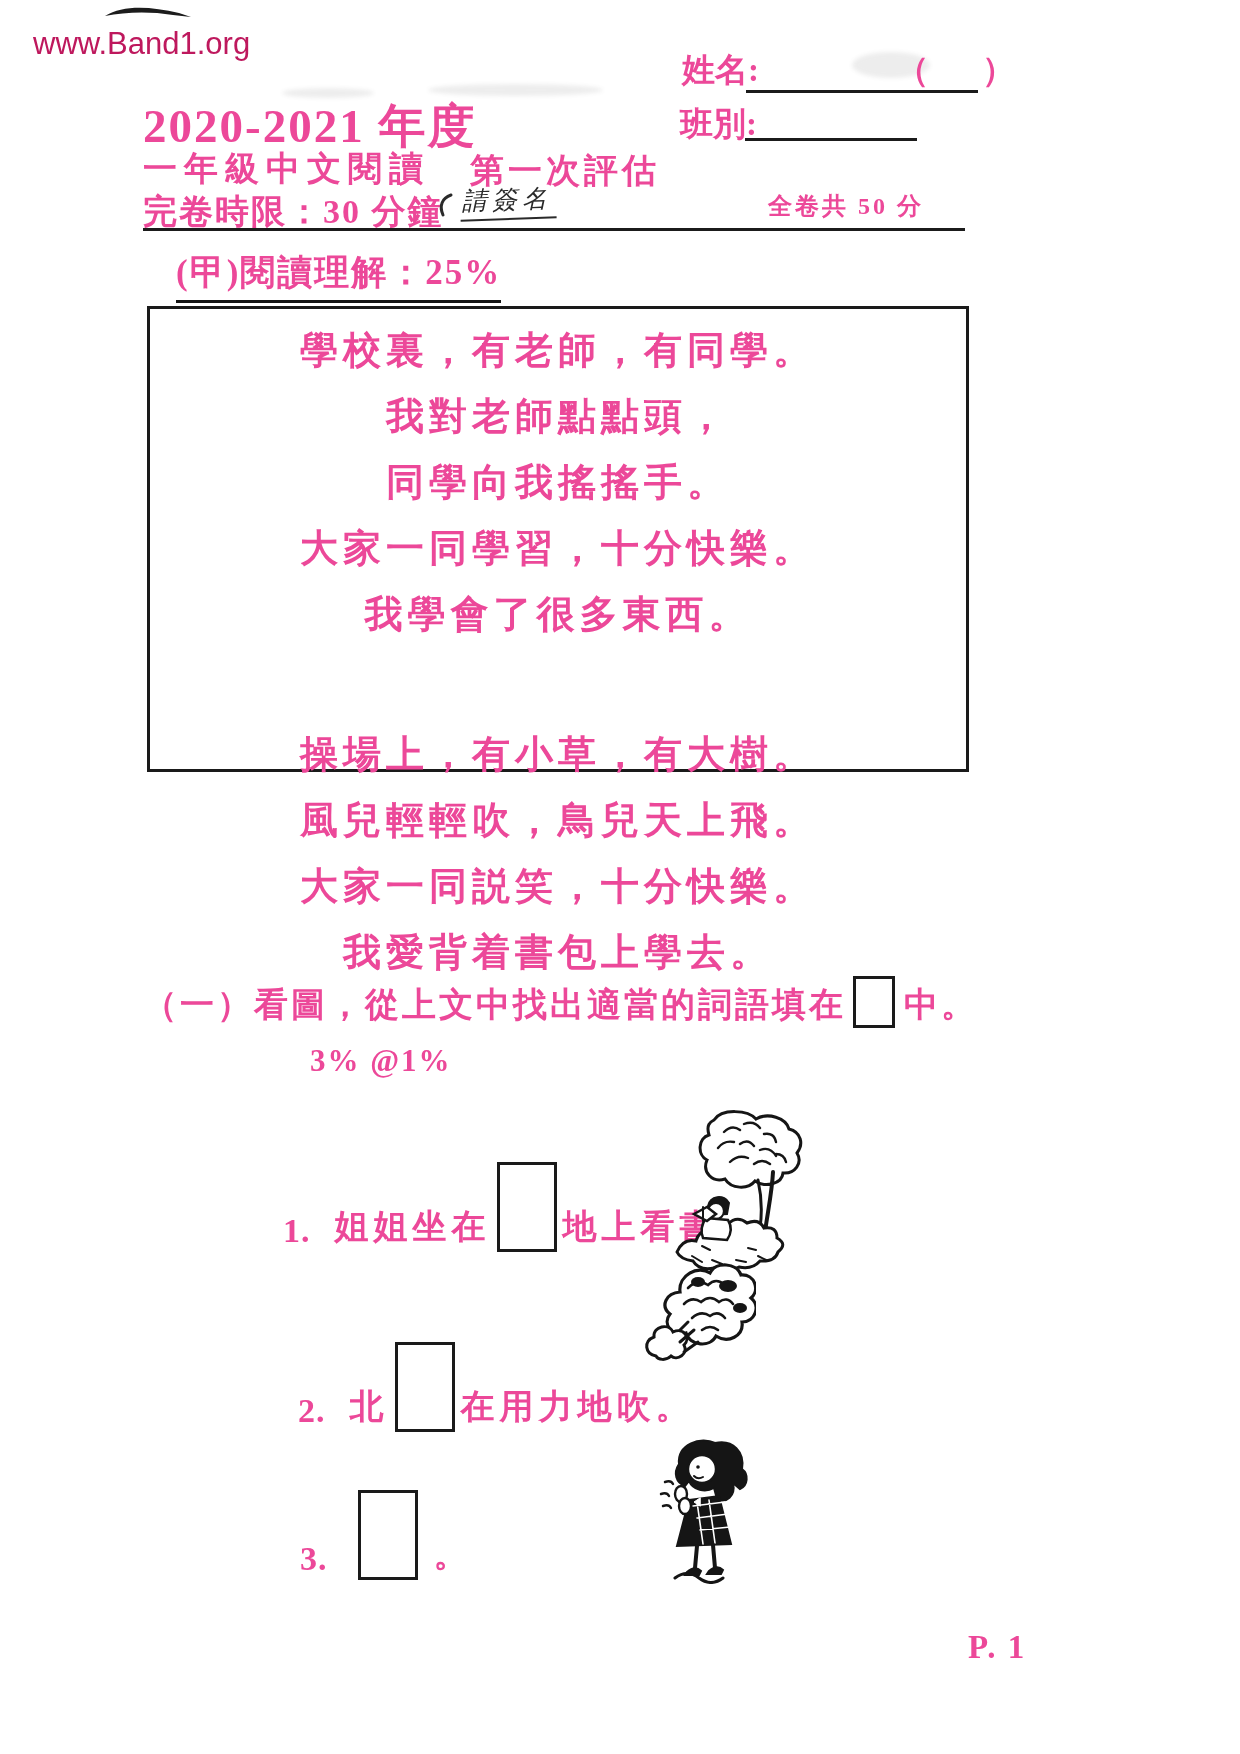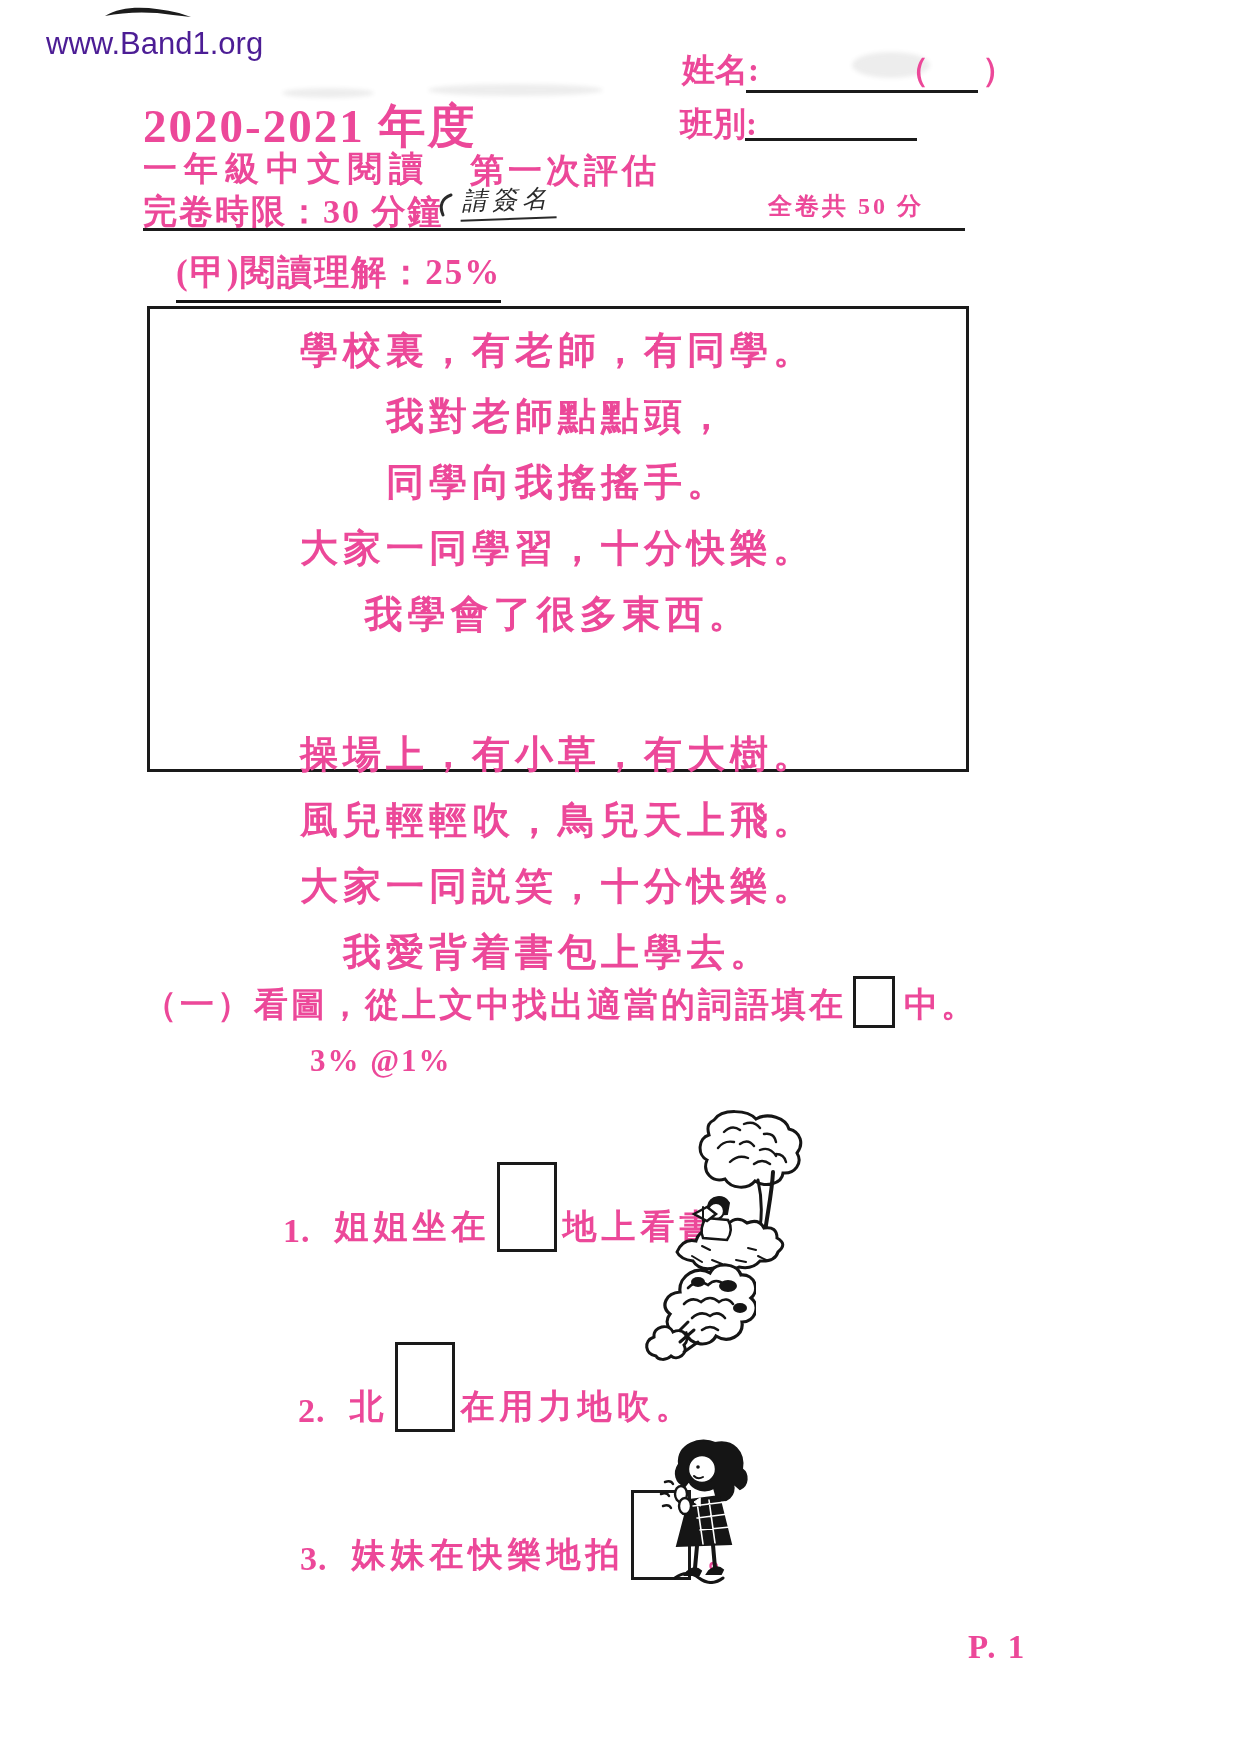--- a/index.html
+++ b/index.html
@@ -44,21 +44,21 @@
 <div class="page">
 
   <svg class="abs" style="left:101px;top:1px;" width="98" height="22" viewBox="0 0 98 22">
     <path d="M4,15 C 22,4 48,5 78,12 L90,16 L72,14 C 48,10 24,11 4,15 Z" fill="#1c1c1c"></path>
   </svg>
 
   <div class="smudge" style="left:428px;top:84px;width:175px;height:12px;"></div>
   <div class="smudge" style="left:852px;top:52px;width:78px;height:26px;"></div>
   <div class="smudge" style="left:282px;top:88px;width:92px;height:10px;"></div>
 
-  <div class="abs sans" style="left:46px;top:26px;font-size:31px;color:#4c1d95;">www.Band1.org</div>
+  <div class="abs sans" style="left:33px;top:26px;font-size:31px;color:#be185d;">www.Band1.org</div>
 
   <div class="abs cn" style="left:682px;top:48px;font-size:33px;">姓名:</div>
   <div class="blankline" style="left:746px;top:90px;width:232px;"></div>
   <div class="abs cn" style="left:896px;top:48px;font-size:33px;letter-spacing:10px;">（　）</div>
 
   <div class="abs cn" style="left:680px;top:102px;font-size:33px;">班別:</div>
   <div class="blankline" style="left:745px;top:138px;width:172px;"></div>
 
   <div class="abs cn" style="left:143px;top:95px;font-size:47px;letter-spacing:2px;">2020-2021 年度</div>
   <div class="abs cn" style="left:143px;top:146px;font-size:34px;letter-spacing:7px;">一年級中文閱讀</div>
@@ -136,21 +136,20 @@
       <ellipse cx="92" cy="26" rx="9" ry="6" fill="#151515" stroke="none"></ellipse>
       <ellipse cx="62" cy="22" rx="7" ry="5" fill="#151515" stroke="none"></ellipse>
       <ellipse cx="104" cy="48" rx="7" ry="5" fill="#151515" stroke="none"></ellipse>
       <path d="M20,96 c-11,-2 -13,-15 -2,-19 c-1,-11 15,-14 19,-5 c11,-5 18,6 11,13 c5,9 -7,16 -13,11 c-5,5 -13,4 -15,0 Z" stroke-width="3" fill="#ffffff"></path>
       <path d="M44,82 L58,70 M48,92 L62,82 M52,62 l-8,8" stroke-width="3"></path>
     </g>
   </svg>
 
   <div class="q-row" style="left:300px;top:1494px;height:86px;">
     <span class="cn txt q-num">3.</span>
-    <span class="cn txt">妹妹在快樂地拍</span>
     <span class="ans-box"></span>
     <span class="cn txt" style="margin-left:10px;">。</span>
   </div>
 
   <svg class="abs" style="left:645px;top:1436px;" width="108" height="148" viewBox="0 0 108 148">
     <g stroke="#151515" fill="none" stroke-linecap="round">
       <path d="M34,28 C32,8 56,0 70,7 C88,3 100,16 97,33 C104,38 103,50 95,53 L88,47 C91,60 81,68 72,63 L69,52 C60,57 48,54 44,45 L40,50 C31,47 28,37 34,28 Z" fill="#151515" stroke-width="2"></path>
       <circle cx="57" cy="33" r="14" stroke-width="2.4" fill="#ffffff"></circle>
       <circle cx="53" cy="31" r="1.8" fill="#151515" stroke="none"></circle>
       <path d="M49,40 q4,4 9,1" stroke-width="2"></path>

